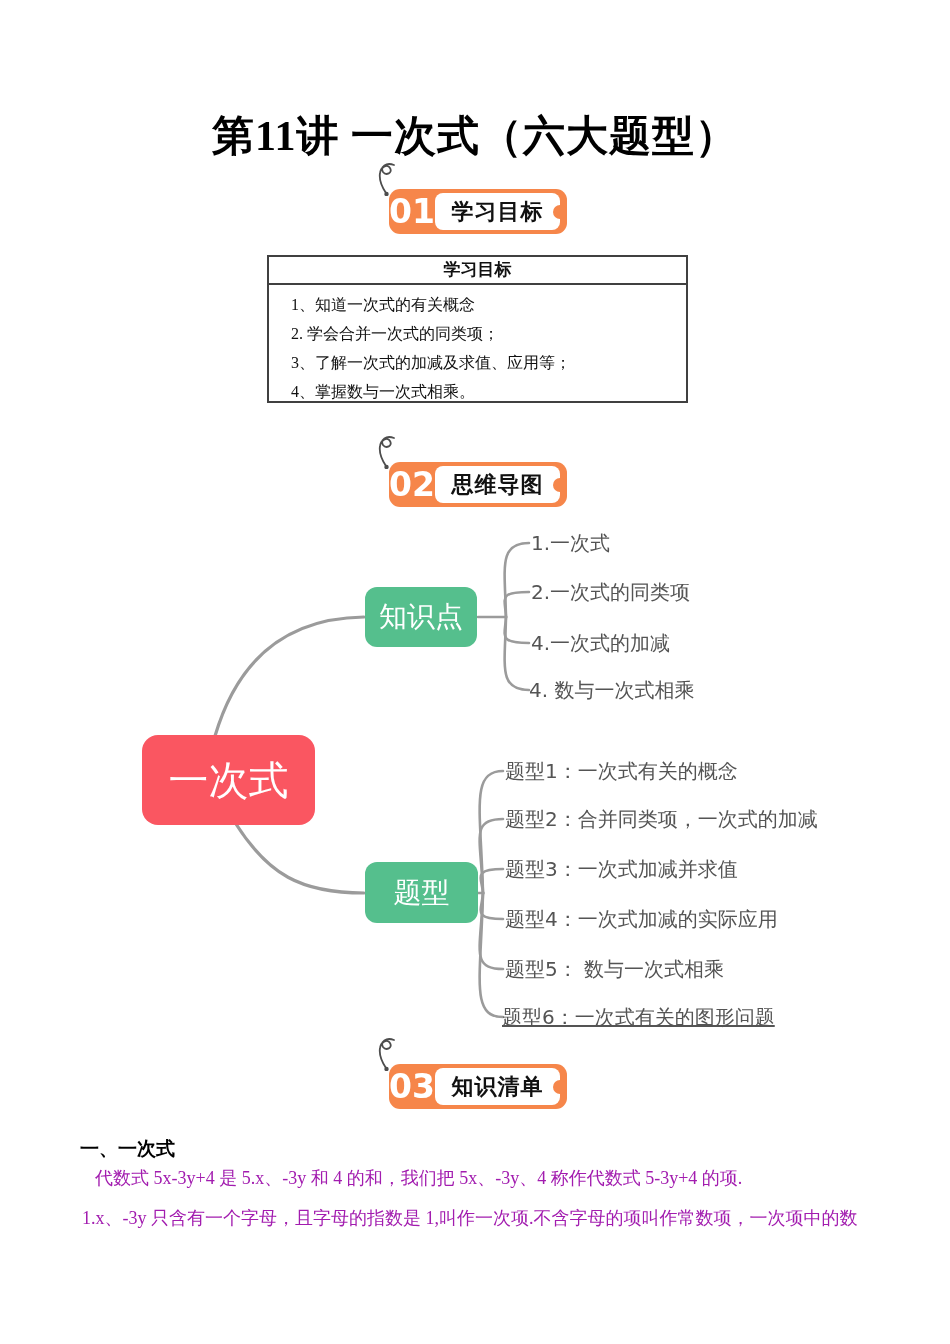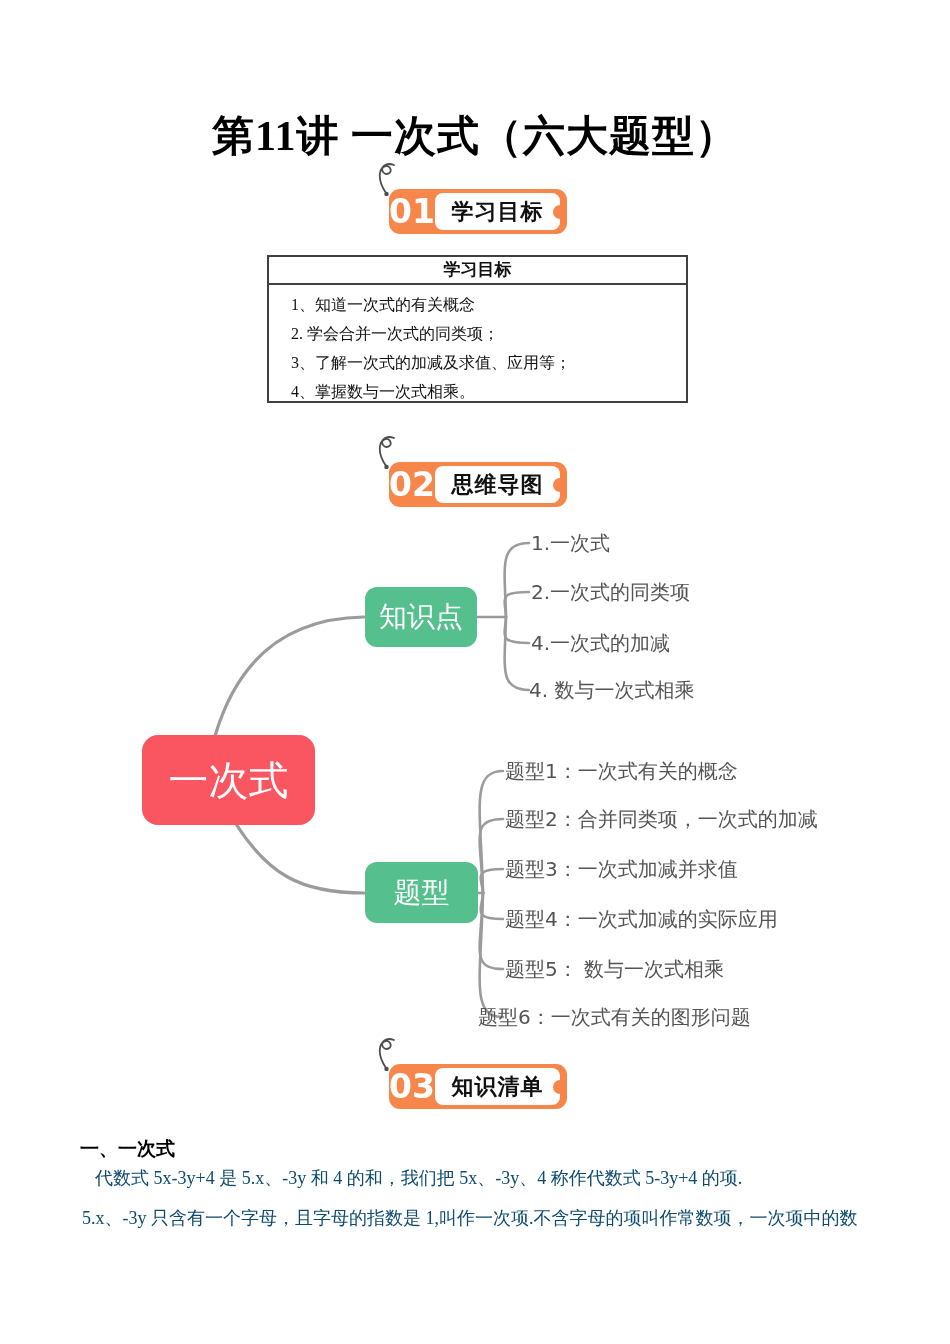--- a/index.html
+++ b/index.html
@@ -59,21 +59,21 @@
   .mm-branch { background:var(--branch-green); border-radius:12px; font-size:28px; }
   .mm-branch.knowledge { left:365px; top:587px; width:112px; height:60px; }
   .mm-branch.topics    { left:365px; top:862px; width:113px;  height:61px; }
   .mm-child {
     position:absolute; font-family:"DejaVu Sans", sans-serif;
     font-size:20px; line-height:22px; color:var(--child-text); white-space:nowrap;
   }
   
   .kn-heading { position:absolute; left:80px; top:1136px;
     font-size:19px; font-weight:bold; color:#000; }
-  .kn-line { position:absolute; font-size:18px; color:#0c4a6e; white-space:nowrap;text-align:center; }
+  .kn-line { position:absolute; font-size:18px; color:#a21caf; white-space:nowrap;text-align:center; }
   .kn-line.l1 { left:95px; top:1166px; }
   .kn-line.l2 { left:82px; top:1206px; }
 </style>
 </head>
 <body>
 
 <div class="page">
 
   <div class="doc-title">第11讲 一次式（六大题型）</div>
 
@@ -140,31 +140,31 @@
   <div class="mm-child" style="left:531px; top:532px;">1.一次式</div>
   <div class="mm-child" style="left:531px; top:581px;">2.一次式的同类项</div>
   <div class="mm-child" style="left:531px; top:632px;">4.一次式的加减</div>
   <div class="mm-child" style="left:529px; top:679px;">4. 数与一次式相乘</div>
 
   <div class="mm-child" style="left:505px; top:760px;">题型1：一次式有关的概念</div>
   <div class="mm-child" style="left:505px; top:808px;">题型2：合并同类项，一次式的加减</div>
   <div class="mm-child" style="left:505px; top:858px;">题型3：一次式加减并求值</div>
   <div class="mm-child" style="left:505px; top:908px;">题型4：一次式加减的实际应用</div>
   <div class="mm-child" style="left:505px; top:958px;">题型5： 数与一次式相乘</div>
-  <div class="mm-child" style="left:478px; top:1006px;">题型6：一次式有关的图形问题</div>
+  <div class="mm-child" style="left:502px; top:1006px;text-decoration:underline;">题型6：一次式有关的图形问题</div>
 
   <div class="badge" style="top:1064px;">
     <svg class="wire-icon" width="26" height="34" viewBox="0 0 26 34">
       <path d="M19,3 C11,0 5,5 8,10 C11,14 18,11 15,6 C13,2 6,4 5,11 C4,17 7,25 11,31" fill="none" stroke="#4d4d4d" stroke-width="1.8" stroke-linecap="round"></path>
       <circle cx="11.5" cy="32" r="2.2" fill="#4d4d4d"></circle>
     </svg>
     <span class="badge-number">03</span>
     <span class="badge-panel">
       <span>知识清单</span>
       <span class="badge-notch"></span>
     </span>
   </div>
 
   <div class="kn-heading">一、一次式</div>
   <div class="kn-line l1">代数式 5x-3y+4 是 5.x、-3y 和 4 的和，我们把 5x、-3y、4 称作代数式 5-3y+4 的项.</div>
-  <div class="kn-line l2">5.x、-3y 只含有一个字母，且字母的指数是 1,叫作一次项.不含字母的项叫作常数项，一次项中的数</div>
+  <div class="kn-line l2">1.x、-3y 只含有一个字母，且字母的指数是 1,叫作一次项.不含字母的项叫作常数项，一次项中的数</div>
 
 </div>
 
 </body></html>

